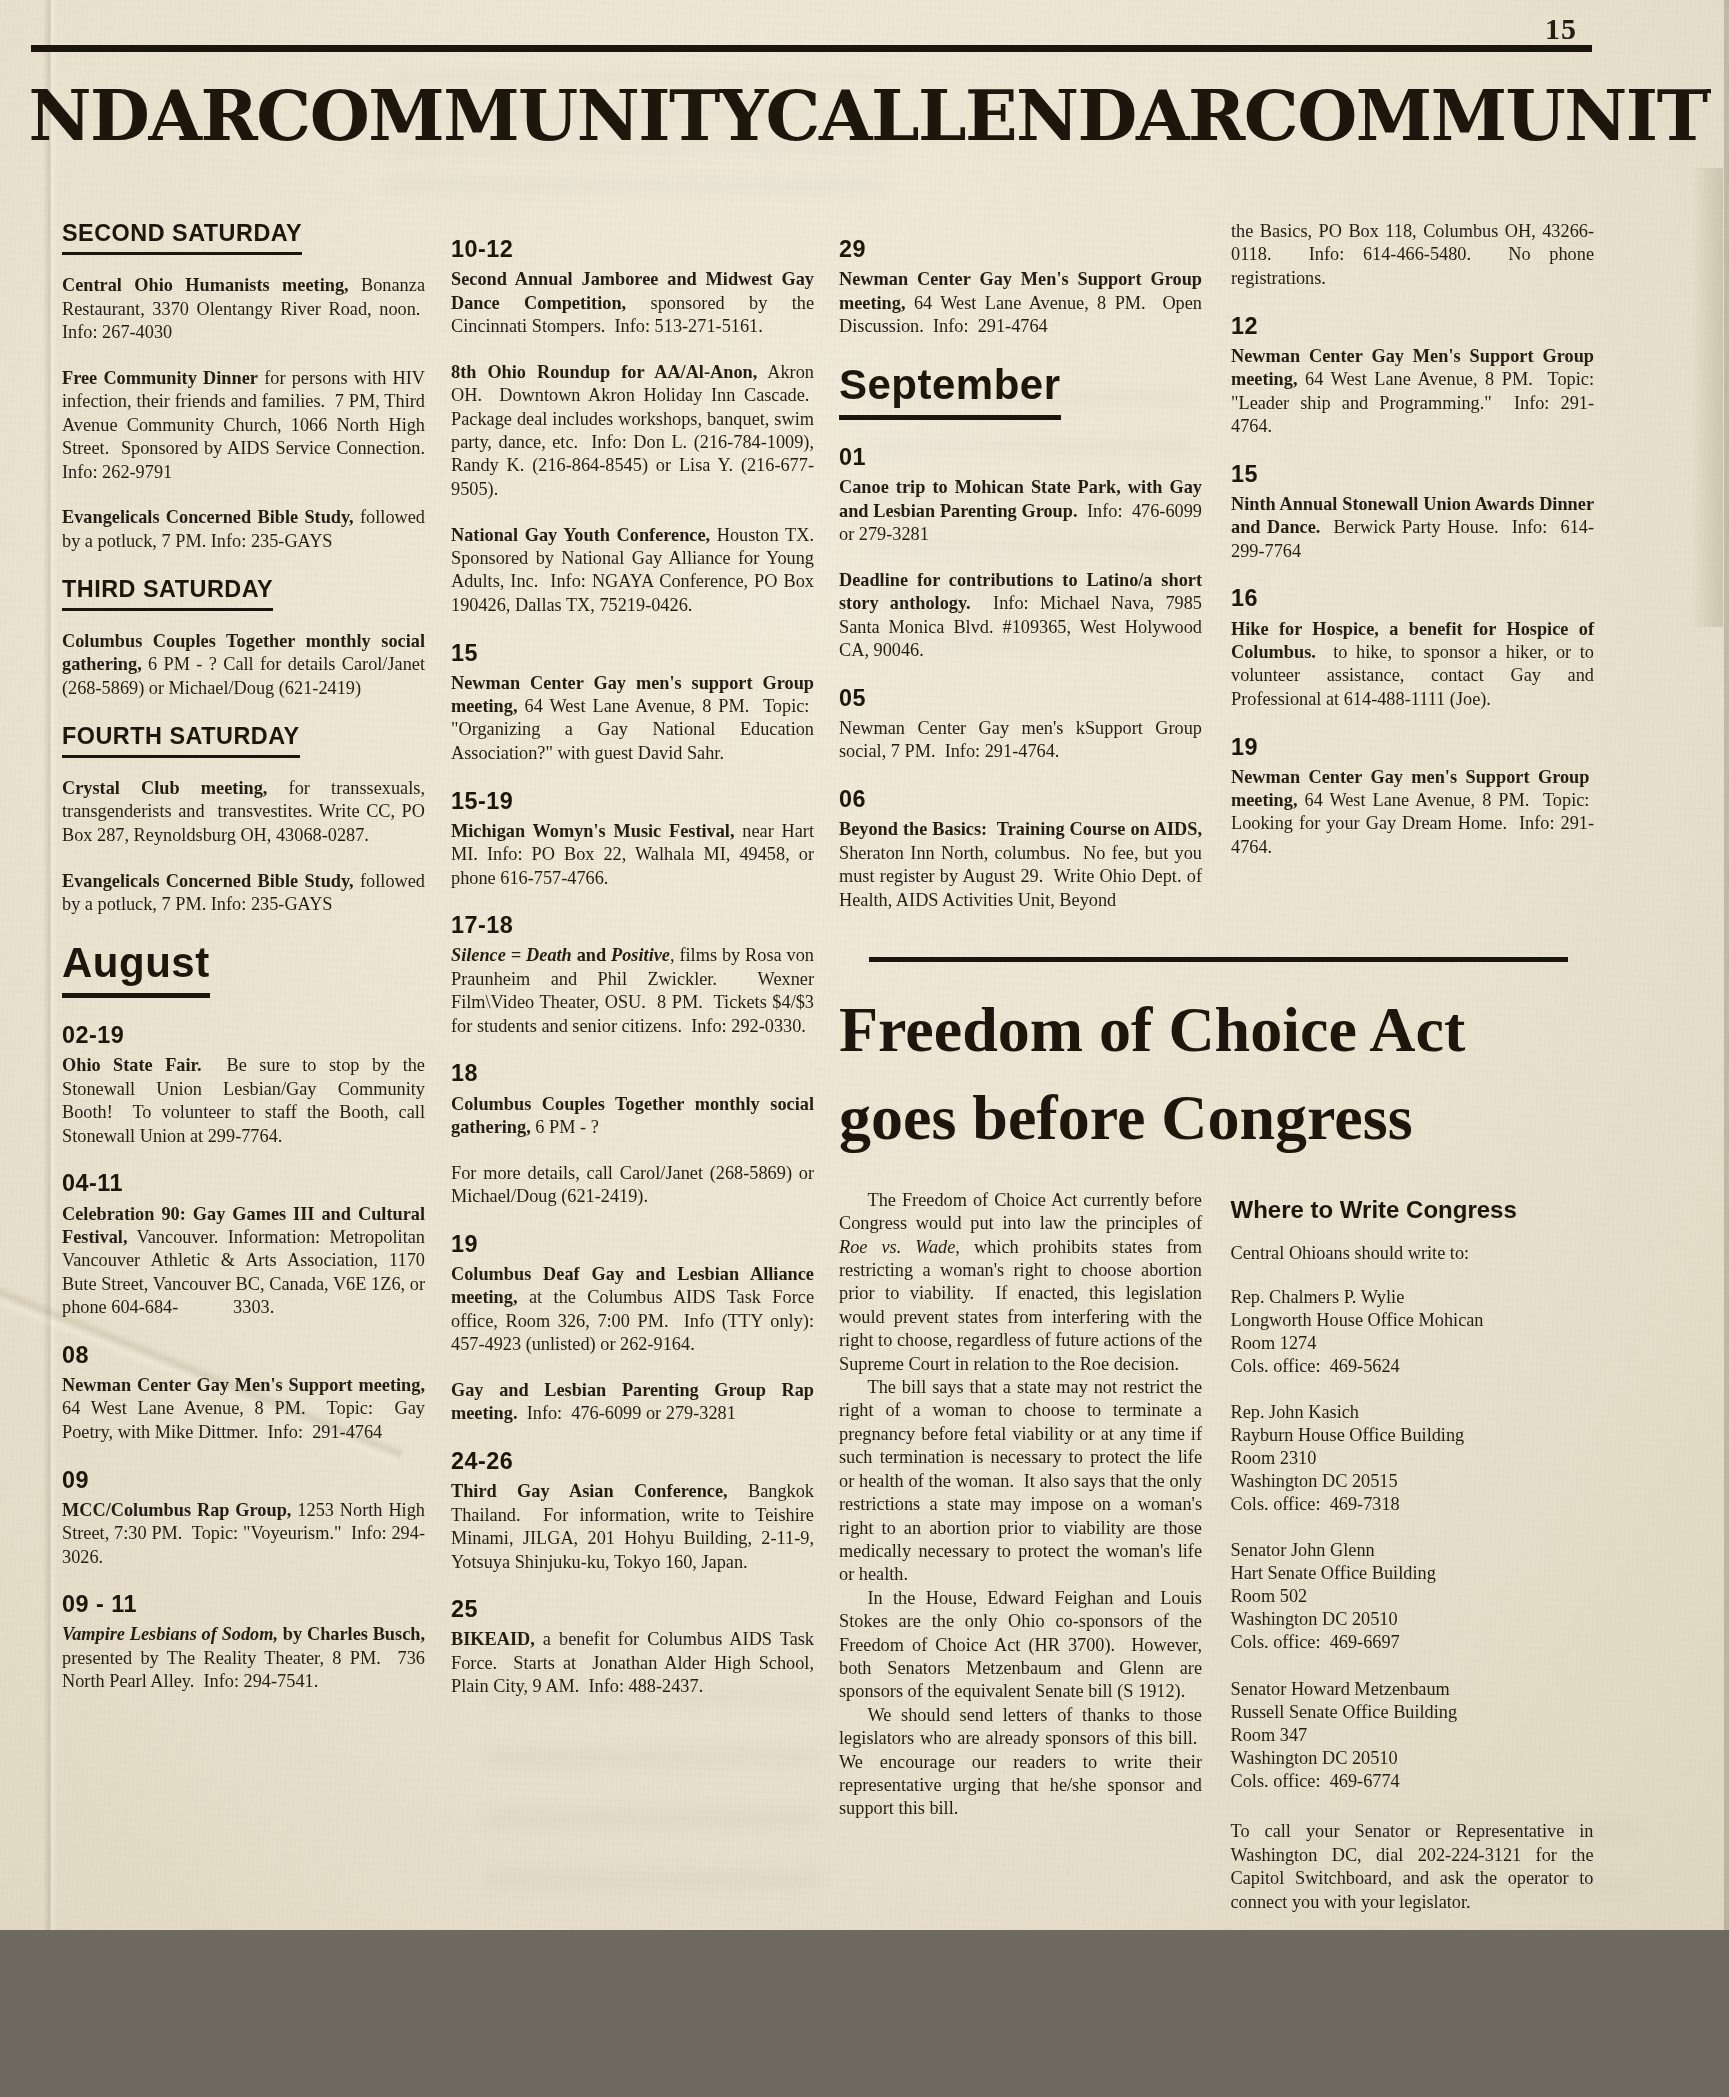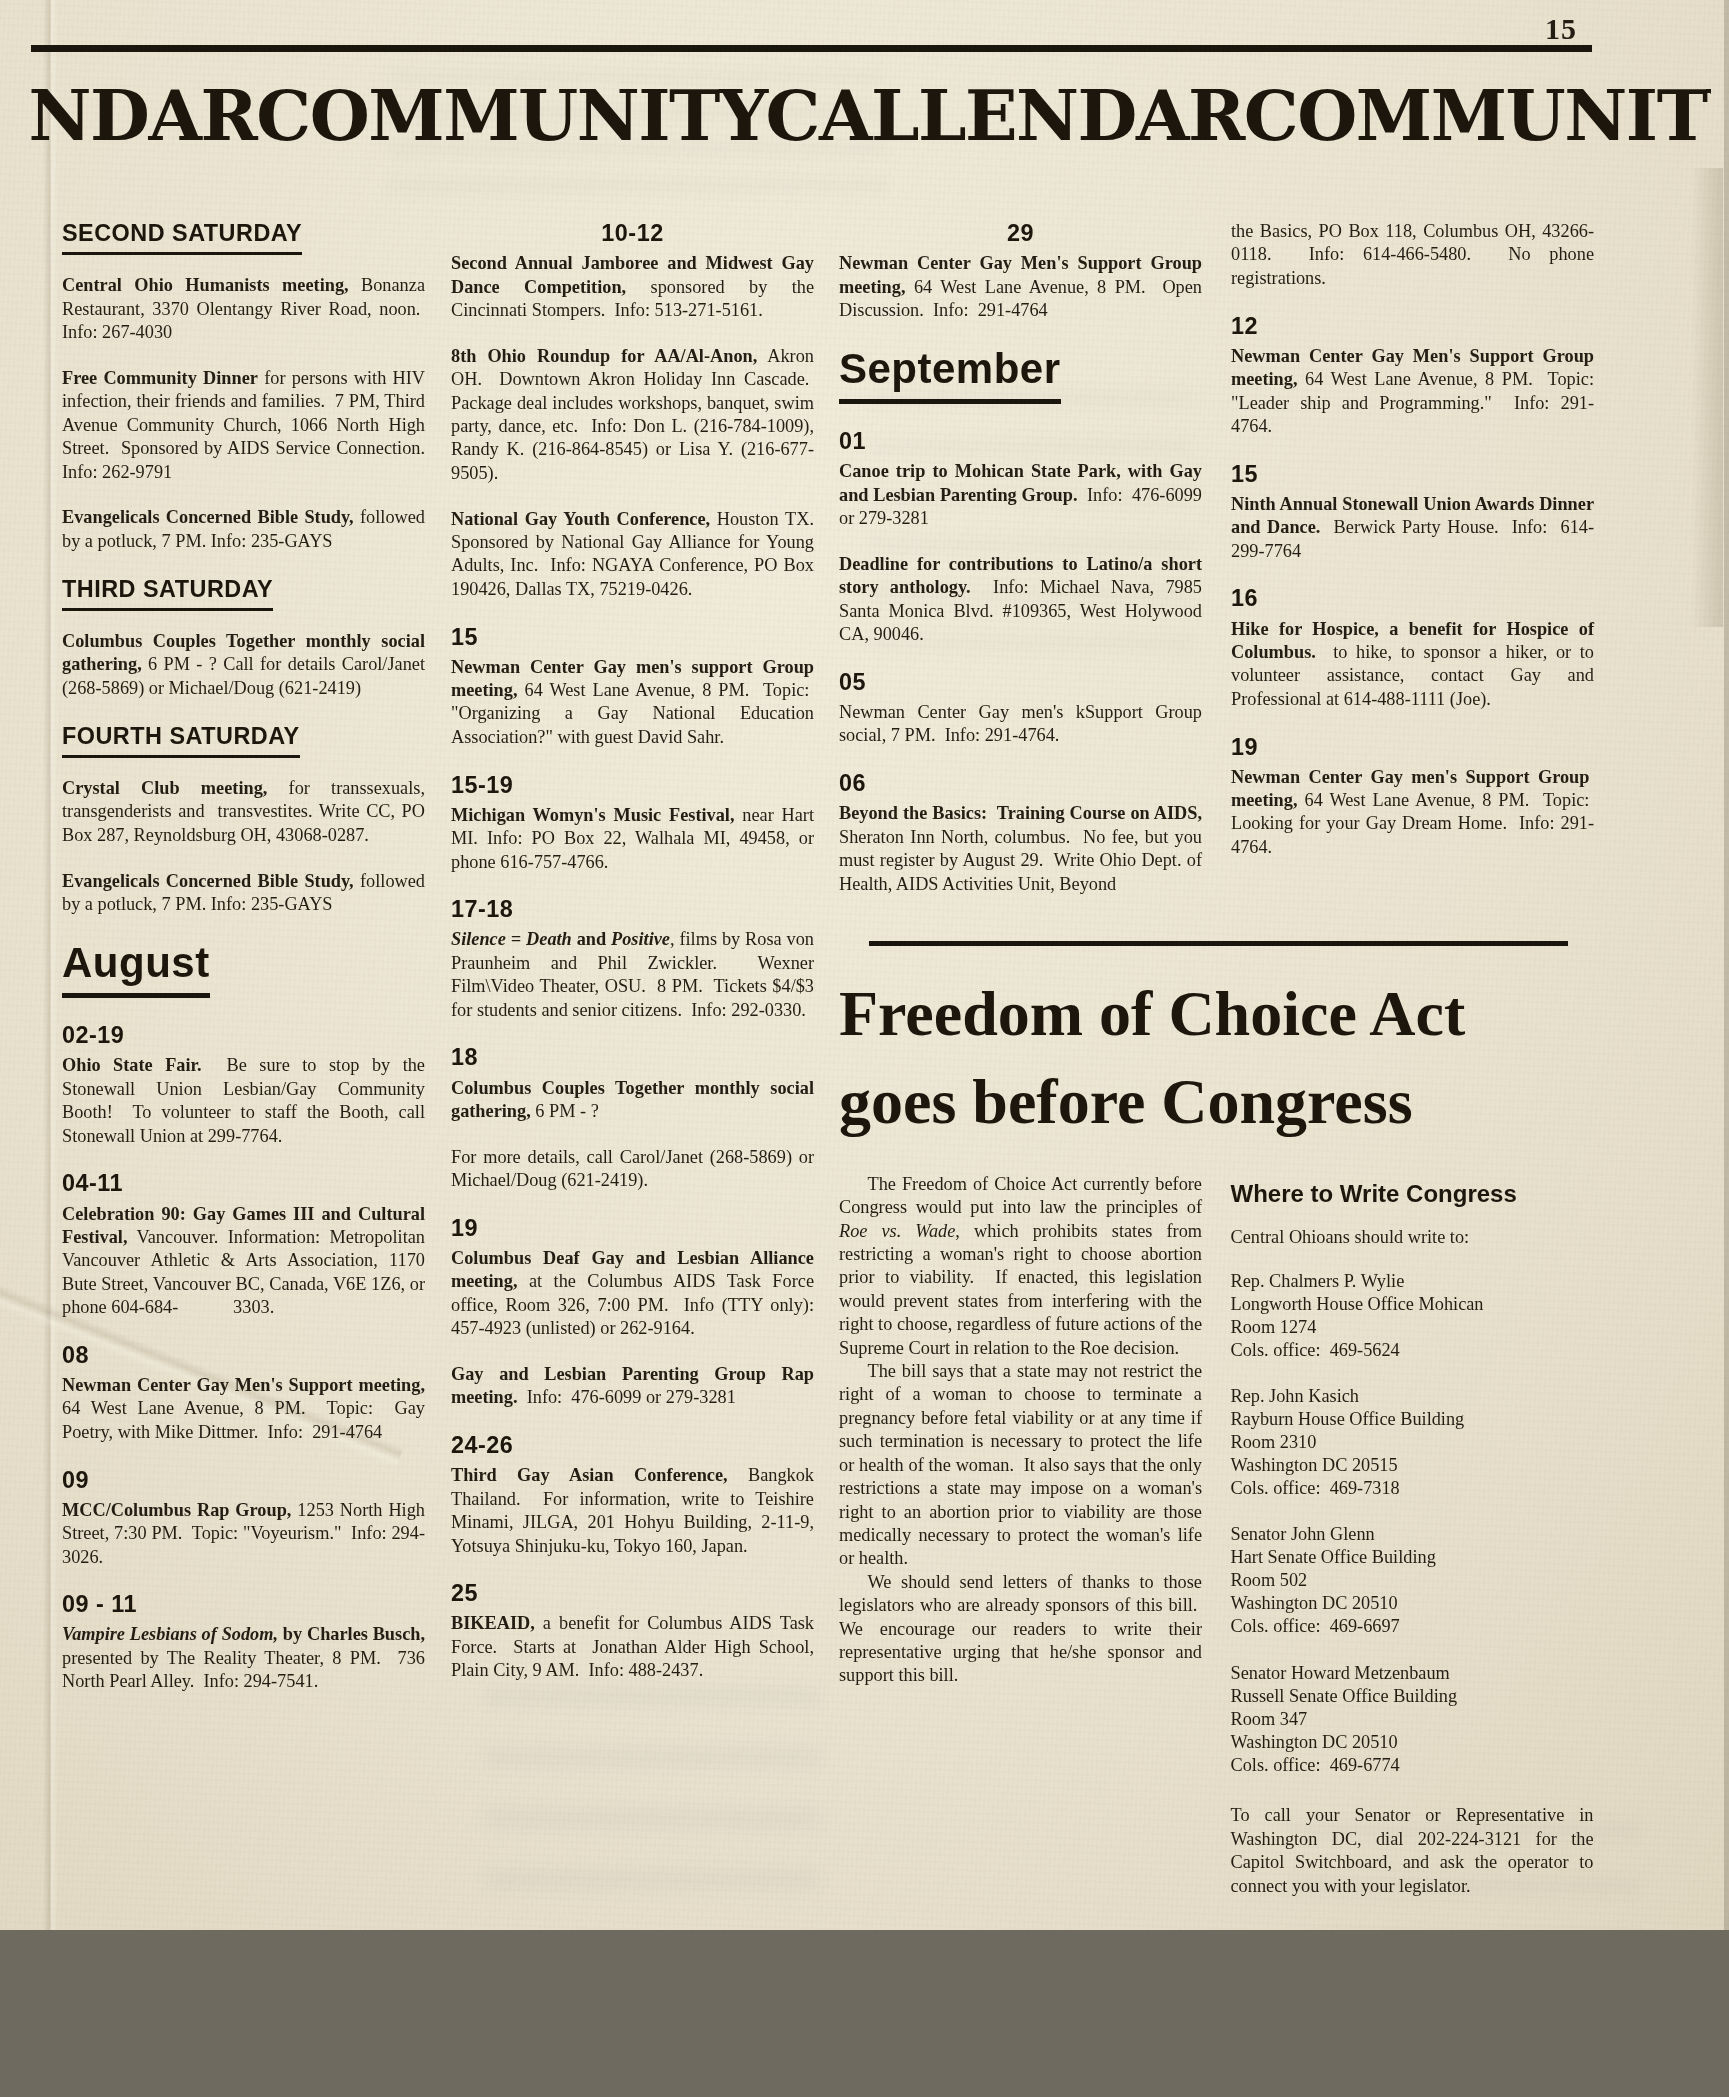--- a/index.html
+++ b/index.html
@@ -45,21 +45,21 @@
   .righthalf{position:absolute;left:839px;top:220px;width:777px;}
   .rh-flex{display:flex;gap:29px;align-items:flex-start;}
   .rh-c{width:363px;flex:0 0 363px;}
 
   
   .bt{font-size:18.3px;line-height:23.4px;text-align:justify;margin:0 0 22.4px 0;}
   .b{font-weight:bold;}
   .bi{font-weight:bold;font-style:italic;}
   .dl{font-family:"Liberation Sans",sans-serif;font-weight:bold;font-size:23.4px;letter-spacing:0.5px;
       margin:10.2px 0 5.1px 0;color:#1c160d;}
-  .col > .dl:first-child, .rh-c > .dl:first-child{margin-top:0;text-align:center;}
+  .col > .dl:first-child, .rh-c > .dl:first-child{margin-top:16px;}
   .sh-wrap{margin:0 0 19.4px 0;}
   .sh{font-family:"Liberation Sans",sans-serif;font-weight:bold;font-size:23.4px;letter-spacing:0.5px;
       display:inline-block;border-bottom:3.6px solid #1a150d;padding-bottom:5px;color:#1c160d;}
   .mh-wrap{margin:15.3px 0 24.5px 0;}
   .mh{font-family:"Liberation Sans",sans-serif;font-weight:bold;font-size:42px;letter-spacing:0.5px;
       display:inline-block;border-bottom:5.1px solid #1a150d;padding-bottom:6px;color:#1c160d;}
 
   
   .article{margin-top:22.4px;}
   .art-rule{width:699px;height:5.6px;background:#1a150d;margin:0 0 23.4px 30px;}
@@ -166,20 +166,21 @@
       </div>
     </div>
 
     <div class="article">
       <div class="art-rule"></div>
       <h1 class="art-head"><span>Freedom of Choice Act</span><br><span>goes before Congress</span></h1>
       <div class="art-cols">
         <div class="art-body">
           <p><span>The Freedom of Choice Act currently before Congress would put into law the principles of </span><span class="i" style="font-style:italic">Roe vs. Wade</span><span>, which prohibits states from restricting a woman's right to choose abortion prior to viability.&nbsp; If enacted, this legislation would prevent states from interfering with the right to choose, regardless of future actions of the Supreme Court in relation to the Roe decision.</span></p>
           <p>The bill says that a state may not restrict the right of a woman to choose to terminate a pregnancy before fetal viability or at any time if such termination is necessary to protect the life or health of the woman.&nbsp; It also says that the only restrictions a state may impose on a woman's right to an abortion prior to viability are those medically necessary to protect the woman's life or health.</p>
+          <p>In the House, Edward Feighan and Louis Stokes are the only Ohio co-sponsors of the Freedom of Choice Act (HR 3700).&nbsp; However, both Senators Metzenbaum and Glenn are sponsors of the equivalent Senate bill (S 1912).</p>
           <p>We should send letters of thanks to those legislators who are already sponsors of this bill.&nbsp; We encourage our readers to write their representative urging that he/she sponsor and support this bill.</p>
         </div>
         <div class="art-side">
           <div class="cg-head">Where to Write Congress</div>
           <p class="cg-intro">Central Ohioans should write to:</p>
           <div class="addr">
             <div>Rep. Chalmers P. Wylie</div>
             <div>Longworth House Office Mohican</div>
             <div>Room 1274</div>
             <div>Cols. office:&nbsp; 469-5624</div>

